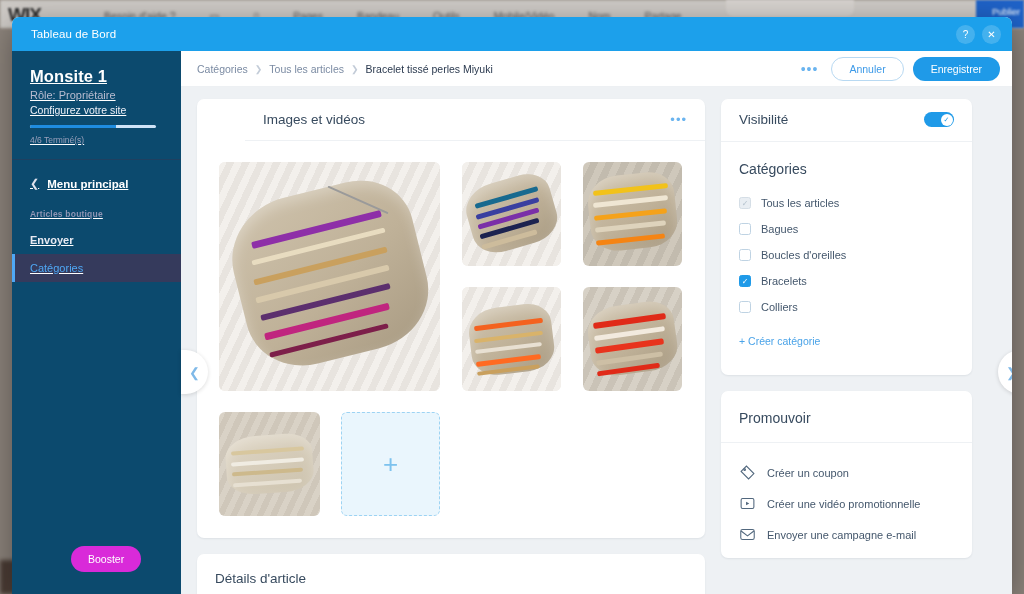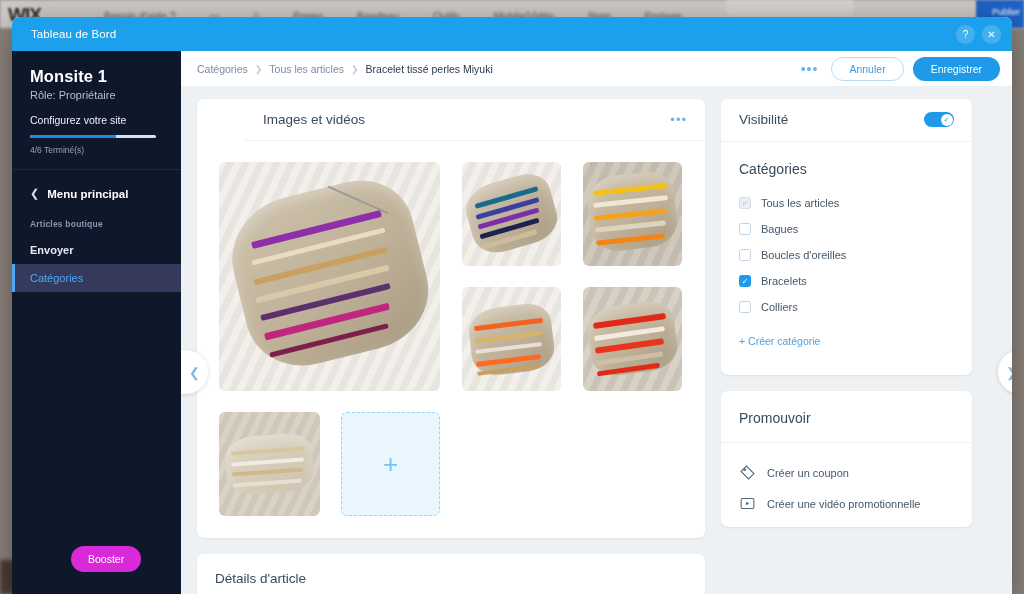--- a/index.html
+++ b/index.html
@@ -80,27 +80,28 @@
     color: #fff; font-size: 10px;
     display: flex; align-items: center; justify-content: center;
     cursor: pointer; border: none;
   }
 
   #modal-body { position: relative; height: 543px; display: flex; }
 
   
   #sidebar {
     width: 169px; flex: 0 0 169px;
-    background: #0f172a; position: relative;
+    background: #0c4a6e; position: relative;
     color: #fff;
+    text-decoration: underline;
   }
   #site-block { padding: 16px 18px 14px 18px; border-bottom: 1px solid #32365180; }
   #site-name { font-size: 16.5px; font-weight: bold; letter-spacing: .1px; }
   #site-role { font-size: 11px; color: #b9bcd0; margin-top: 3px; }
-  #setup-label { font-size: 10.5px; color: #eef0f8; margin-top: 13px; }
+  #setup-label { font-size: 10.5px; color: #eef0f8; margin-top: 3px; }
   #progress-track {
     margin-top: 9px; height: 3px; width: 126px;
     background: #cfe3f7; border-radius: 2px; overflow: hidden;
   }
   #progress-fill { height: 100%; width: 68%; background: #1f8ce0; }
   #progress-text { font-size: 8.5px; color: #9aa0bb; margin-top: 7px; }
 
   #main-menu-row {
     display: flex; align-items: center; gap: 8px;
     padding: 17px 18px 14px 18px; cursor: pointer;
@@ -496,20 +497,29 @@
               <div class="promo-row">
                 <span class="promo-ic">
                   <svg width="17" height="17" viewBox="0 0 24 24" fill="none" stroke="currentColor" stroke-width="1.5">
                     <rect x="3" y="5" width="18" height="14" rx="2"></rect>
                       <path d="M10 9.5v5l4.5-2.5z" fill="currentColor" stroke="none"></path>
                   </svg>
                 </span>
                 <span class="promo-label">Créer une vidéo promotionnelle</span>
               </div>
 
+              <div class="promo-row">
+                <span class="promo-ic">
+                  <svg width="17" height="17" viewBox="0 0 24 24" fill="none" stroke="currentColor" stroke-width="1.5">
+                    <rect x="2.5" y="5" width="19" height="14" rx="2.5"></rect>
+                      <path d="M3 7l9 7 9-7"></path>
+                  </svg>
+                </span>
+                <span class="promo-label">Envoyer une campagne e-mail</span>
+              </div>
 
 
             </div>
           </div>
 
         </div>
       </div>
 
       <div class="side-arrow" id="arrow-next">❯</div>
     </div>

